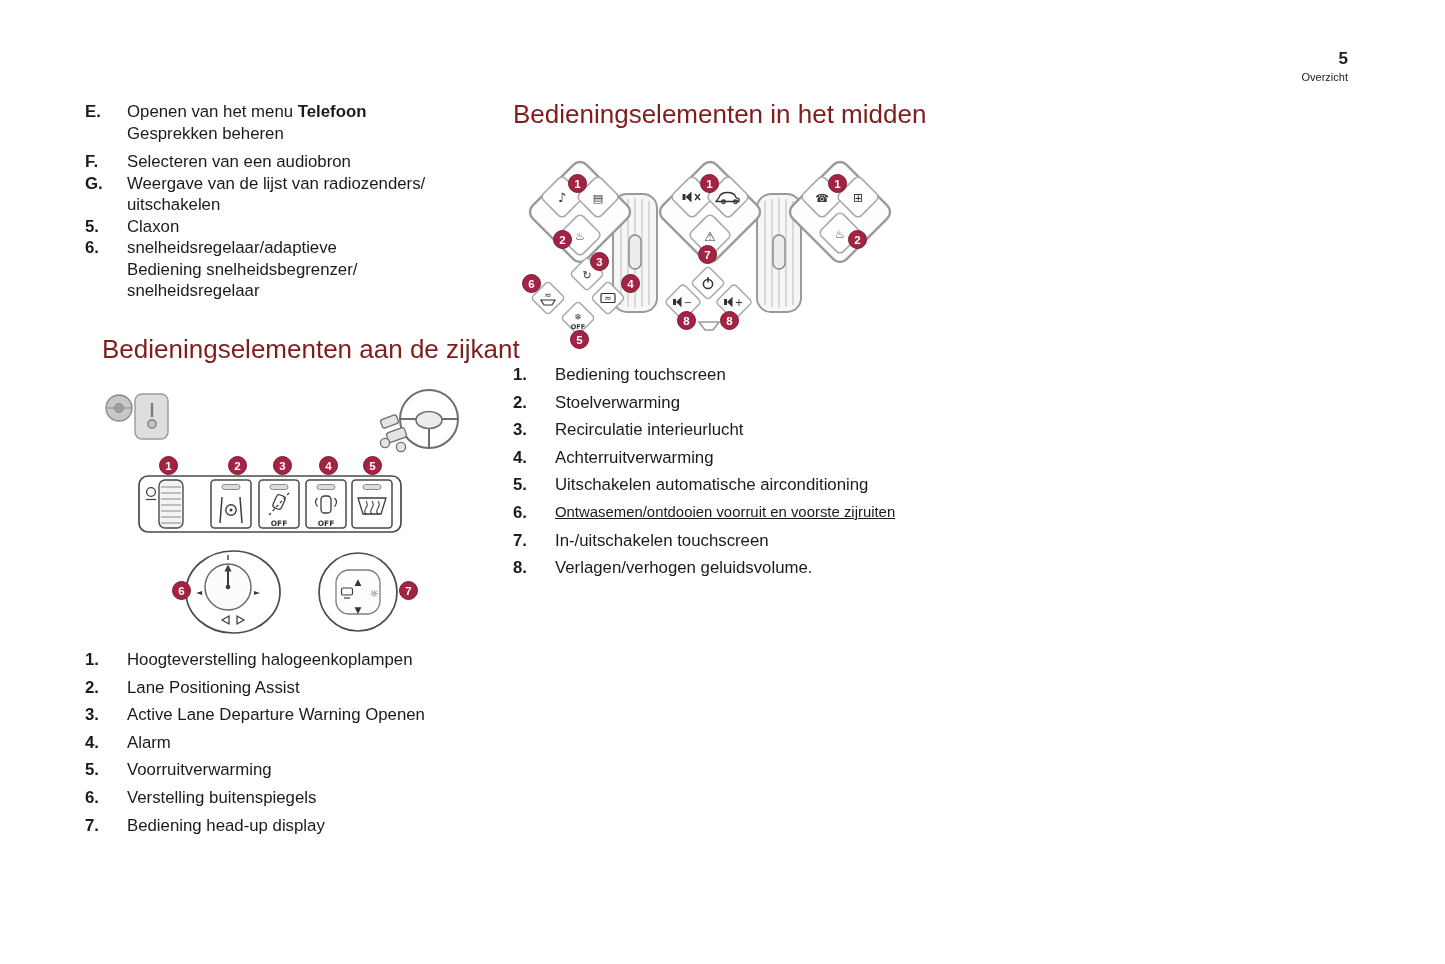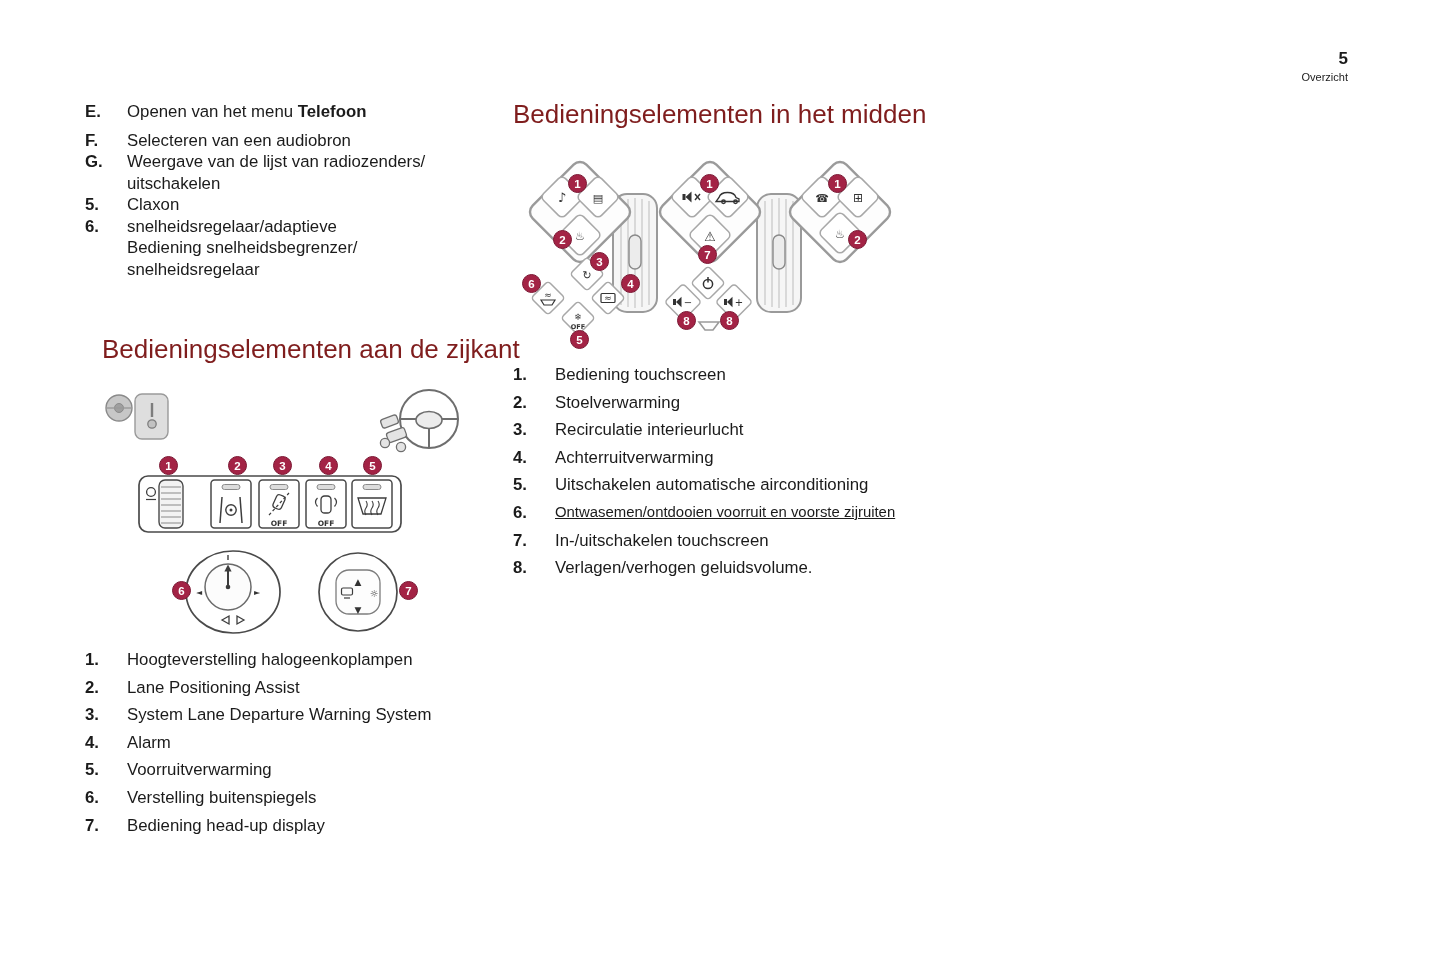--- a/index.html
+++ b/index.html
@@ -49,20 +49,21 @@
   <header class="page-head">
     <div class="page-num">5</div>
     <div class="page-sec">Overzicht</div>
   </header>
 
   <section class="intro">
     <div class="irow gap">
       <span class="lbl">E.</span>
       <div class="txt">
         <div><span>Openen van het menu </span><b>Telefoon</b></div>
+        <div>Gesprekken beheren</div>
       </div>
     </div>
     <div class="irow">
       <span class="lbl">F.</span>
       <div class="txt">
         <div>Selecteren van een audiobron</div>
       </div>
     </div>
     <div class="irow">
       <span class="lbl">G.</span>
@@ -313,21 +314,21 @@
     <div class="nrow">
       <span class="lbl">1.</span>
       <span class="txt">Hoogteverstelling halogeenkoplampen</span>
     </div>
     <div class="nrow">
       <span class="lbl">2.</span>
       <span class="txt">Lane Positioning Assist</span>
     </div>
     <div class="nrow">
       <span class="lbl">3.</span>
-      <span class="txt">System Lane Departure Warning System</span>
+      <span class="txt">Active Lane Departure Warning Openen</span>
     </div>
     <div class="nrow">
       <span class="lbl">4.</span>
       <span class="txt">Alarm</span>
     </div>
     <div class="nrow">
       <span class="lbl">5.</span>
       <span class="txt">Voorruitverwarming</span>
     </div>
     <div class="nrow">

